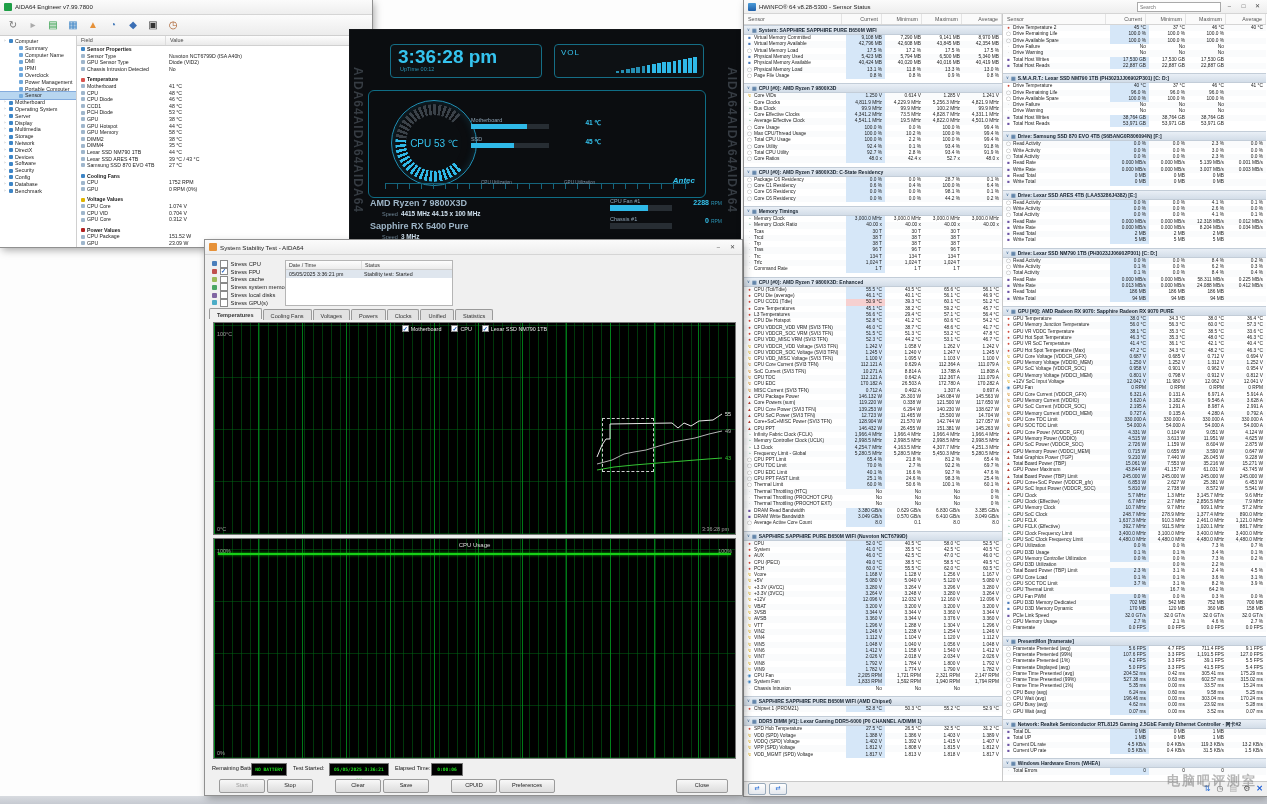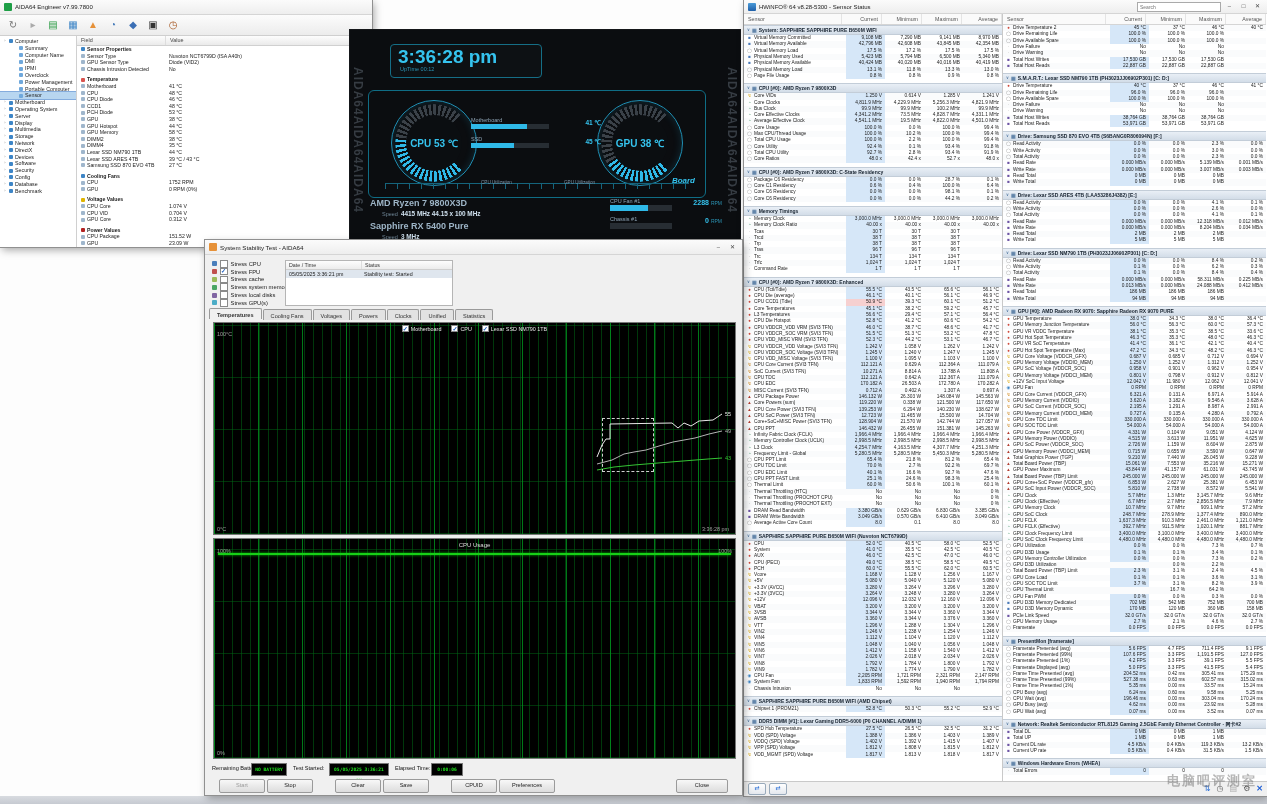--- a/index.html
+++ b/index.html
@@ -49,21 +49,21 @@
   .volbox{left:204px;top:14px;width:148px;height:32px;}
   .vollabel{position:absolute;left:6px;top:3px;color:#35c3ee;font-size:8px;letter-spacing:1px;}
   .volbars{position:absolute;right:6px;bottom:4px;display:flex;align-items:flex-end;gap:1.6px;}
   .volbars i{display:block;width:3.6px;background:#2fb9e8;}
   .frame{position:absolute;left:18px;top:60px;width:336px;height:106px;border:1px solid #0f6d85;border-radius:6px;}
   .gwrap{position:absolute;width:84px;height:84px;border:1px solid #1f8fb4;border-radius:50%;top:9px;box-shadow:inset 0 0 8px rgba(43,184,230,.18);}
   .gseg{position:absolute;inset:3px;border-radius:50%;
         -webkit-mask:repeating-conic-gradient(from 135deg,#000 0 4.5deg,transparent 4.5deg 8deg);
         mask:repeating-conic-gradient(from 135deg,#000 0 4.5deg,transparent 4.5deg 8deg);}
   .gcenter{position:absolute;inset:14px;background:#0b0e11;border-radius:50%;display:flex;align-items:center;justify-content:center;}
-  .gtext{color:#35c3ee;font-weight:bold;font-size:10px;white-space:nowrap;}
+  .gtext{color:#35c3ee;font-weight:normal;font-size:10px;white-space:nowrap;}
   .midbars{position:absolute;left:102px;top:26px;width:130px;}
   .mbrow{margin-bottom:7px;position:relative;}
   .mblabel{color:#8fa5b6;font-size:5.5px;margin-bottom:1px;}
   .mbtrack{width:78px;height:5px;background:#272d33;}
   .mbfill{height:5px;background:#2fb9e8;}
   .mbval{position:absolute;right:0;top:7px;color:#35c3ee;font-size:6.5px;font-weight:bold;}
   .paxis{position:absolute;left:16px;right:16px;bottom:8px;height:5px;border-top:1px solid #15647c;
          background:repeating-linear-gradient(90deg,#15647c 0 1px,transparent 1px 12px);}
   .paxislabel{position:absolute;bottom:12px;color:#7d93a6;font-size:4.6px;}
   .brand{position:absolute;right:10px;bottom:12px;color:#35c3ee;font-size:8px;font-style:italic;font-weight:bold;}
@@ -499,31 +499,46 @@
     </div>
   </div>
 
   <div class="panel">
     <div class="strip l">AIDA64AIDA64AIDA64</div>
     <div class="strip r">AIDA64AIDA64AIDA64</div>
     <div class="lcdbox clockbox">
       <div class="clocktime">3:36:28 pm</div>
       <div class="uptime">UpTime 00:12</div>
     </div>
+    <div class="lcdbox volbox">
+      <span class="vollabel">VOL</span>
+      <div class="volbars" id="volbars">
+          <i style="height: 2px; opacity: 0.75;"></i>
+          <i style="height: 2.95px; opacity: 0.75;"></i>
+          <i style="height: 3.9px; opacity: 0.75;"></i>
+          <i style="height: 4.85px; opacity: 0.75;"></i>
+          <i style="height: 5.8px; opacity: 0.75;"></i>
+          <i style="height: 6.75px; opacity: 0.75;"></i>
+          <i style="height: 7.7px;"></i>
+          <i style="height: 8.65px;"></i>
+          <i style="height: 9.6px;"></i>
+          <i style="height: 10.55px;"></i>
+          <i style="height: 11.5px;"></i>
+          <i style="height: 12.45px;"></i>
+          <i style="height: 13.4px;"></i>
+          <i style="height: 14.35px;"></i>
+          <i style="height: 15.3px;"></i>
+          <i style="height: 16.25px;"></i>
+        </div>
+    </div>
     <div class="frame">
       <div class="gwrap" style="left:22px" id="gauge-cpu">
           <div class="gseg" style="background: conic-gradient(from 135deg, rgb(47, 185, 232) 0deg, rgb(47, 185, 232) 143deg, rgb(58, 65, 72) 143deg, rgb(58, 65, 72) 270deg, transparent 270deg);"></div>
           <div class="gcenter">
             <div class="gtext">CPU 53 ℃</div>
-          </div>
-        </div>
-      <div class="gwrap" style="right:22px" id="gauge-gpu">
-          <div class="gseg" style="background: conic-gradient(from 135deg, rgb(47, 185, 232) 0deg, rgb(47, 185, 232) 103deg, rgb(58, 65, 72) 103deg, rgb(58, 65, 72) 270deg, transparent 270deg);"></div>
-          <div class="gcenter">
-            <div class="gtext">GPU 38 ℃</div>
           </div>
         </div>
       <div class="midbars" id="midbars">
           <div class="mbrow">
             <div class="mblabel">Motherboard</div>
             <div class="mbtrack">
               <div class="mbfill" style="width: 72%;"></div>
             </div>
             <span class="mbval" style="top: 1px;">41 ℃</span>
           </div>
@@ -531,21 +546,21 @@
             <div class="mblabel">SSD</div>
             <div class="mbtrack">
               <div class="mbfill" style="width: 55%;"></div>
             </div>
             <span class="mbval" style="top: 1px;">45 ℃</span>
           </div>
         </div>
       <div class="paxis"></div>
       <span class="paxislabel" style="left:112px">CPU Utilization</span>
       <span class="paxislabel" style="left:195px">GPU Utilization</span>
-      <span class="brand">Board</span>
+      <span class="brand">Antec</span>
     </div>
     <div class="inforow">
       <div class="hwname">AMD Ryzen 7 9800X3D</div>
       <div class="speedline"><span>Speed</span><b>4415 MHz  44.15 x 100 MHz</b></div>
       <div class="hwname">Sapphire RX 5400 Pure</div>
       <div class="speedline"><span>Speed</span><b>3 MHz</b></div>
       <div class="fanblock" id="fanblock">
           <div class="fanrow">
             <div class="fanlabel">CPU Fan #1</div>
             <div class="fantrack">

